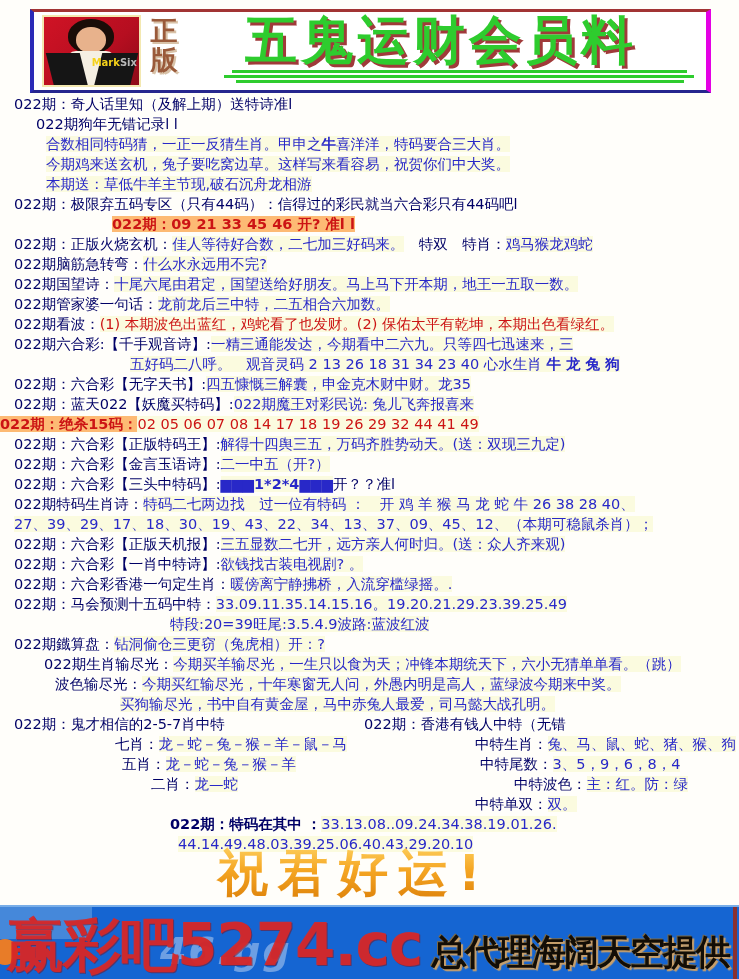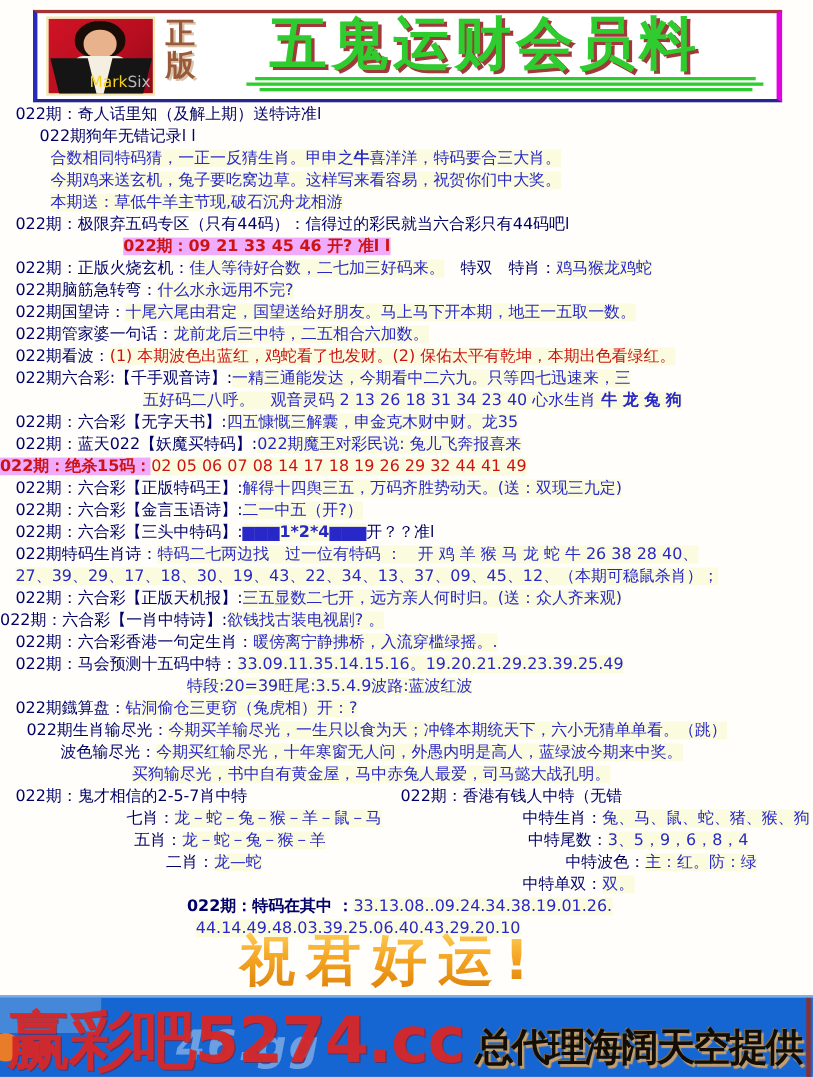--- a/index.html
+++ b/index.html
@@ -20,21 +20,21 @@
   #photo{
     position:absolute;left:8px;top:3px;width:95px;height:68px;
     background:linear-gradient(135deg,#d01325 0%,#b60e20 60%,#8e0a18 100%);
     border:2px solid #f3e8b0;overflow:hidden;
   }
   .hair{position:absolute;left:24px;top:2px;width:46px;height:34px;background:#1a0d08;border-radius:50% 50% 45% 45%;}
   .face{position:absolute;left:32px;top:10px;width:30px;height:26px;background:#e8b28c;border-radius:48%;}
   .blouse{position:absolute;left:22px;top:34px;width:50px;height:34px;background:#f5efe2;border-radius:10px 10px 0 0;}
   .blazer-l{position:absolute;left:6px;top:36px;width:34px;height:34px;background:#151515;transform:skewX(14deg);}
   .blazer-r{position:absolute;left:54px;top:36px;width:36px;height:34px;background:#151515;transform:skewX(-14deg);}
-  .photo-caption{position:absolute;right:2px;bottom:4px;font-size:14px;font-weight:normal;line-height:12px;}
+  .photo-caption{position:absolute;right:2px;bottom:16px;font-size:10px;font-weight:bold;line-height:12px;}
   .cap-mark{color:#f5d21a;} .cap-six{color:#b9b9b9;}
   #edition{
     position:absolute;left:115px;top:4px;width:30px;
     font-size:27px;line-height:29px;font-weight:bold;color:#9a5a3a;
     text-shadow:2px 2px 0 #d8c2a8;text-align:center;
   }
   #main-title{
     position:absolute;left:152px;top:0px;width:510px;text-align:center;
     font-size:52px;line-height:56px;font-weight:bold;color:#2ecc2e;
     text-shadow:3px 3px 0 #a03a3a;letter-spacing:4px;white-space:nowrap;
@@ -44,21 +44,21 @@
   .bar1{width:455px;margin-left:8px;} .bar2{width:470px;} .bar3{width:448px;margin-left:12px;}
   
   #body-text{position:absolute;left:0;top:94px;width:739px;}
   .row{font-size:14.5px;line-height:20px;white-space:nowrap;}
   .row span{white-space:pre;}
   .n {color:#000066;}
   .nb{color:#000066;font-weight:bold;}
   .b {color:#2828c8;background:#fbfbdf;}
   .bb{color:#2828c8;font-weight:bold;background:#fbfbdf;}
   .r {color:#cc1414;background:#fbfbdf;}
-  .rb{color:#cc1414;font-weight:bold;background:#f0abfc;margin-top:35px;}
+  .rb{color:#cc1414;font-weight:bold;background:#fdba74;margin-top:35px;}
   .cols{display:flex;}
   .col-left{width:348px;flex:none;}
   .col-right{flex:1;}
   
   #wish{
     position:absolute;left:0;top:840px;width:709px;text-align:center;
     font-size:50px;font-weight:bold;letter-spacing:10px;
     color:#f0980f;
     background:linear-gradient(180deg,#ffd86a 0%,#f5a623 45%,#d97b06 100%);
     -webkit-background-clip:text;background-clip:text;
@@ -130,26 +130,26 @@
       <div class="row" style="padding-left: 130px;"><span class="b">五好码二八呼。　观音灵码 2 13 26 18 31 34 23 40 心水生肖 </span><span class="bb">牛 龙 兔 狗</span></div>
       <div class="row" style="padding-left: 14px;"><span class="n">022期：六合彩【无字天书】:</span><span class="b">四五慷慨三解囊，申金克木财中财。龙35</span></div>
       <div class="row" style="padding-left: 14px;"><span class="n">022期：蓝天022【妖魔买特码】:</span><span class="b">022期魔王对彩民说: 兔儿飞奔报喜来</span></div>
       <div class="row" style=""><span class="rb">022期：绝杀15码：</span><span class="r">02 05 06 07 08 14 17 18 19 26 29 32 44 41 49</span></div>
       <div class="row" style="padding-left: 14px;"><span class="n">022期：六合彩【正版特码王】:</span><span class="b">解得十四舆三五，万码齐胜势动天。(送：双现三九定)</span></div>
       <div class="row" style="padding-left: 14px;"><span class="n">022期：六合彩【金言玉语诗】:</span><span class="b">二一中五（开?）</span></div>
       <div class="row" style="padding-left: 14px;"><span class="n">022期：六合彩【三头中特码】:</span><span class="bb">▆▆▆1*2*4▆▆▆</span><span class="n">开？？准l</span></div>
       <div class="row" style="padding-left: 14px;"><span class="n">022期特码生肖诗：</span><span class="b">特码二七两边找　过一位有特码 ：　开 鸡 羊 猴 马 龙 蛇 牛 26 38 28 40、</span></div>
       <div class="row" style="padding-left: 14px;"><span class="b">27、39、29、17、18、30、19、43、22、34、13、37、09、45、12、（本期可稳鼠杀肖）；</span></div>
       <div class="row" style="padding-left: 14px;"><span class="n">022期：六合彩【正版天机报】:</span><span class="b">三五显数二七开，远方亲人何时归。(送：众人齐来观)</span></div>
-      <div class="row" style=""><span class="n">022期：六合彩【一肖中特诗】:</span><span class="b">欲钱找古装电视剧? 。</span></div>
+      <div class="row" style="padding-left: 14px;"><span class="n">022期：六合彩【一肖中特诗】:</span><span class="b">欲钱找古装电视剧? 。</span></div>
       <div class="row" style="padding-left: 14px;"><span class="n">022期：六合彩香港一句定生肖：</span><span class="b">暖傍离宁静拂桥，入流穿槛绿摇。.</span></div>
       <div class="row" style="padding-left: 14px;"><span class="n">022期：马会预测十五码中特：</span><span class="b">33.09.11.35.14.15.16。19.20.21.29.23.39.25.49</span></div>
       <div class="row" style="padding-left: 170px;"><span class="b">特段:20=39旺尾:3.5.4.9波路:蓝波红波</span></div>
       <div class="row" style="padding-left: 14px;"><span class="n">022期鐡算盘：</span><span class="b">钻洞偷仓三更窃（兔虎相）开：?</span></div>
-      <div class="row" style="padding-left: 24px;"><span class="n">022期生肖输尽光：</span><span class="b">今期买羊输尽光，一生只以食为天；冲锋本期统天下，六小无猜单单看。（跳）</span></div>
+      <div class="row" style="padding-left: 24px; margin-left: 20px;"><span class="n">022期生肖输尽光：</span><span class="b">今期买羊输尽光，一生只以食为天；冲锋本期统天下，六小无猜单单看。（跳）</span></div>
       <div class="row" style="padding-left: 55px;"><span class="n">波色输尽光：</span><span class="b">今期买红输尽光，十年寒窗无人问，外愚内明是高人，蓝绿波今期来中奖。</span></div>
       <div class="row" style="padding-left: 120px;"><span class="b">买狗输尽光，书中自有黄金屋，马中赤兔人最爱，司马懿大战孔明。</span></div>
       <div class="row cols">
         <div class="col-left" style="padding-left: 14px;"><span class="n">022期：鬼才相信的2-5-7肖中特</span></div>
         <div class="col-right" style="padding-left: 2px;"><span class="n">022期：香港有钱人中特（无错</span></div>
       </div>
       <div class="row cols">
         <div class="col-left" style="padding-left: 115px;"><span class="n">七肖：</span><span class="b">龙－蛇－兔－猴－羊－鼠－马</span></div>
         <div class="col-right" style="padding-left: 12px;"><span class="n">中特生肖：</span><span class="b">兔、马、鼠、蛇、猪、猴、狗</span></div>
       </div>

